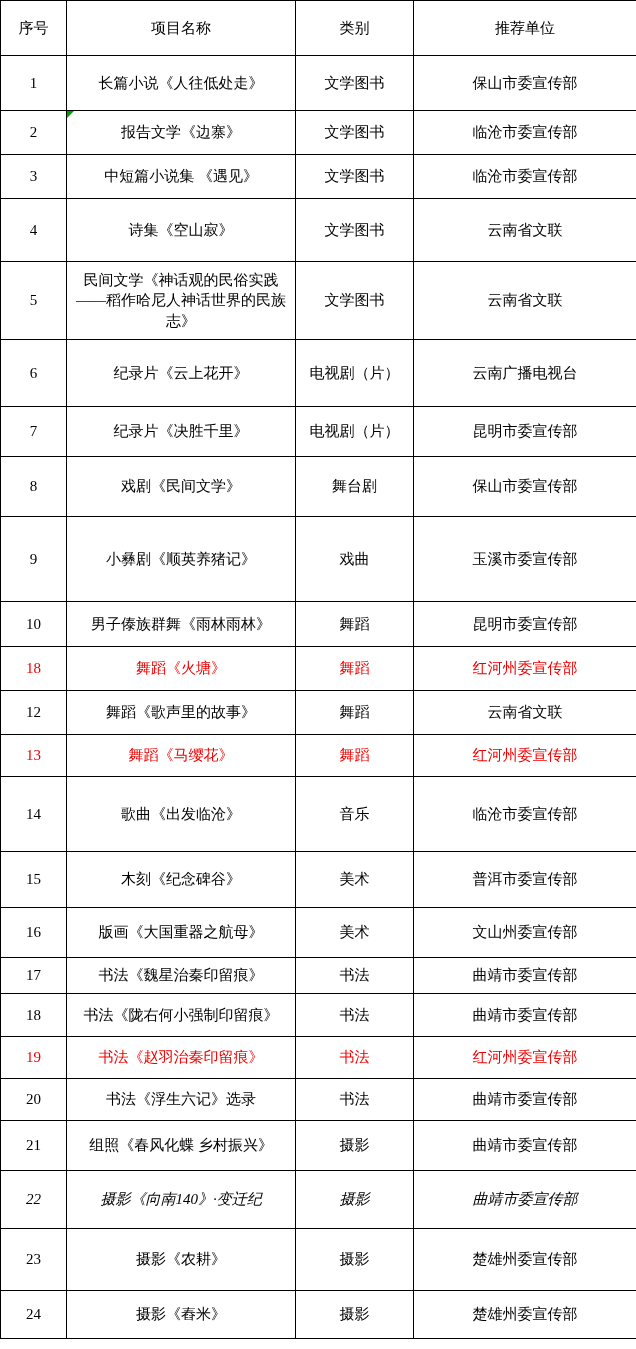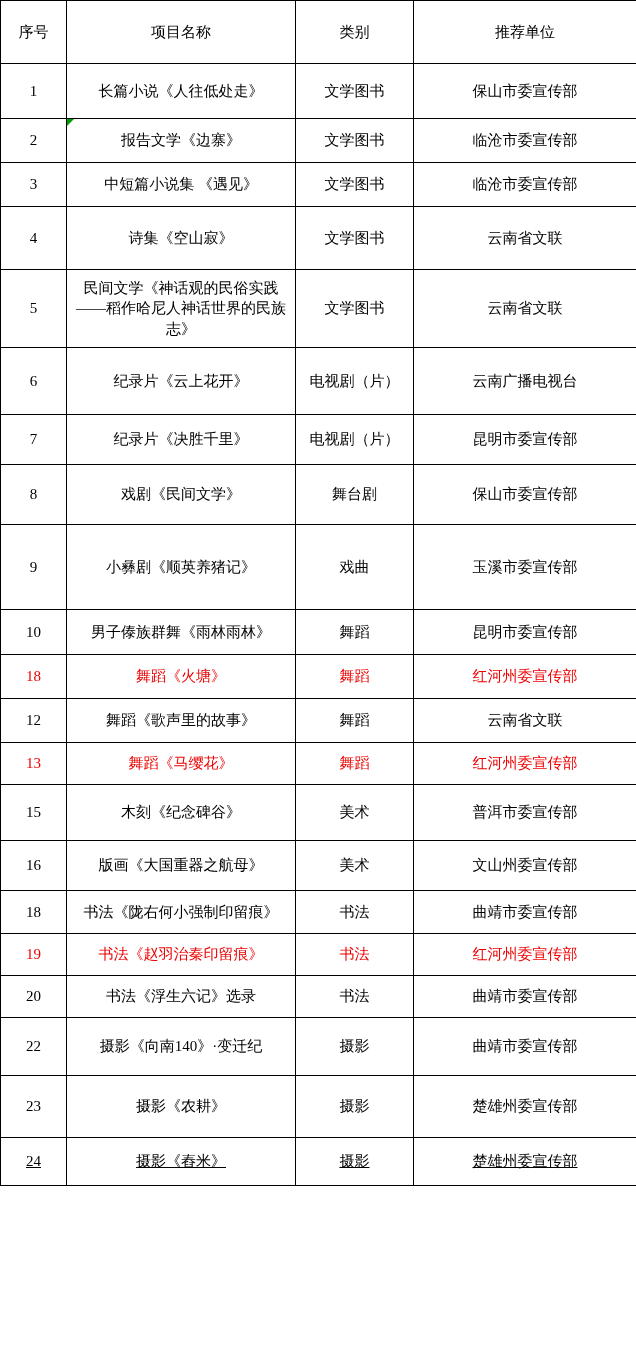--- a/index.html
+++ b/index.html
@@ -26,21 +26,21 @@
     font-weight: normal;
     line-height: 1.35;
     padding: 1px 3px;
     overflow: hidden;
     position: relative;
   }
   col.c-no   { width: 66px; }
   col.c-name { width: 229px; }
   col.c-cat  { width: 118px; }
   col.c-unit { width: 223px; }
-  thead tr { height: 63px; }
+  thead tr { height: 55px; }
   tr.red-row td { color: #ee0000; }
   .corner-marker {
     position: absolute;
     top: 0;
     left: 0;
     width: 0;
     height: 0;
     border-top: 7px solid #00a000;
     border-right: 7px solid transparent;
   }
@@ -135,62 +135,80 @@
         <td>舞蹈《歌声里的故事》</td>
         <td>舞蹈</td>
         <td>云南省文联</td>
       </tr>
       <tr class="red-row" style="height: 42px;">
         <td>13</td>
         <td>舞蹈《马缨花》</td>
         <td>舞蹈</td>
         <td>红河州委宣传部</td>
       </tr>
+      <tr style="height: 75px;">
+        <td>14</td>
+        <td>歌曲《出发临沧》</td>
+        <td>音乐</td>
+        <td>临沧市委宣传部</td>
+      </tr>
       <tr style="height: 56px;">
         <td>15</td>
         <td>木刻《纪念碑谷》</td>
         <td>美术</td>
         <td>普洱市委宣传部</td>
       </tr>
       <tr style="height: 50px;">
         <td>16</td>
         <td>版画《大国重器之航母》</td>
         <td>美术</td>
         <td>文山州委宣传部</td>
       </tr>
+      <tr style="height: 36px;">
+        <td>17</td>
+        <td>书法《魏星治秦印留痕》</td>
+        <td>书法</td>
+        <td>曲靖市委宣传部</td>
+      </tr>
       <tr style="height: 43px; padding-left: 34px;">
         <td>18</td>
         <td>书法《陇右何小强制印留痕》</td>
         <td>书法</td>
         <td>曲靖市委宣传部</td>
       </tr>
       <tr class="red-row" style="height: 42px;">
         <td>19</td>
         <td>书法《赵羽治秦印留痕》</td>
         <td>书法</td>
         <td>红河州委宣传部</td>
       </tr>
       <tr style="height: 42px;">
         <td>20</td>
         <td>书法《浮生六记》选录</td>
         <td>书法</td>
         <td>曲靖市委宣传部</td>
       </tr>
-      <tr style="height: 58px;">
+      <tr style="height: 50px;">
+        <td>21</td>
+        <td>组照《春风化蝶 乡村振兴》</td>
+        <td>摄影</td>
+        <td>曲靖市委宣传部</td>
+      </tr>
+      <tr style="height: 58px; font-style: italic;">
         <td>22</td>
         <td>摄影《向南140》·变迁纪</td>
         <td>摄影</td>
         <td>曲靖市委宣传部</td>
       </tr>
       <tr style="height: 62px;">
         <td>23</td>
         <td>摄影《农耕》</td>
         <td>摄影</td>
         <td>楚雄州委宣传部</td>
       </tr>
-      <tr style="height: 48px; text-decoration: underline;">
+      <tr style="height: 48px;">
         <td>24</td>
         <td>摄影《舂米》</td>
         <td>摄影</td>
         <td>楚雄州委宣传部</td>
       </tr>
     </tbody>
 </table>
 
 </body></html>

